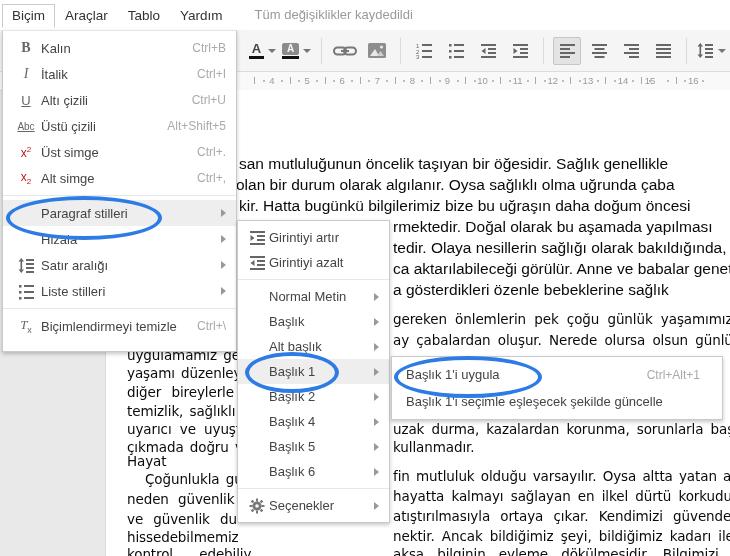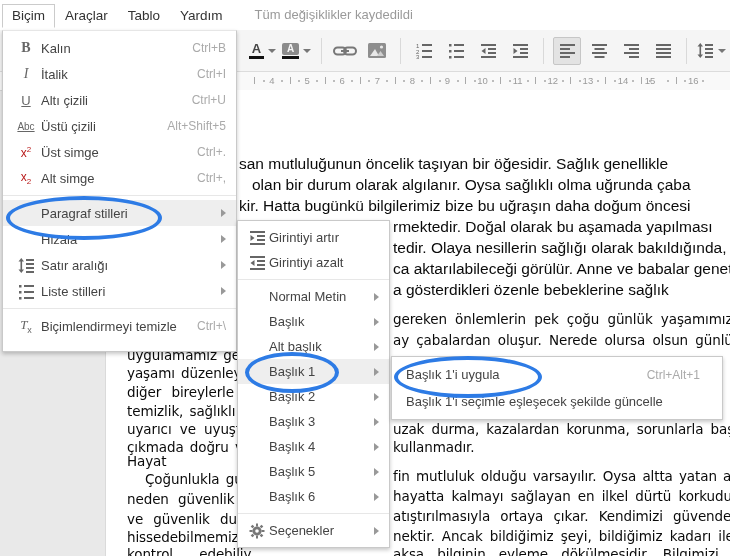--- a/index.html
+++ b/index.html
@@ -289,21 +289,21 @@
       <span class="rl-bar" style="left: 675.65px;"></span>
       <span class="rl-num" style="left: 693.2px;">16</span>
       <span class="rl-dot" style="left: 684.2px;"></span>
       <span class="rl-dot" style="left: 702.2px;"></span>
       <span class="rl-bar" style="left: 675.65px;"></span>
     </div>
 
   <div class="page"></div>
   <div class="doc-layer" id="doclayer">
       <span class="frag p1" style="left: 239px; top: 155px;">san mutluluğunun öncelik taşıyan bir öğesidir. Sağlık genellikle</span>
-      <span class="frag p1" style="left: 236px; top: 176px; margin-left: 16px;">olan bir durum olarak algılanır. Oysa sağlıklı olma uğrunda çaba</span>
+      <span class="frag p1" style="left: 236px; top: 176px;">olan bir durum olarak algılanır. Oysa sağlıklı olma uğrunda çaba</span>
       <span class="frag p1" style="left: 239px; top: 197px;">kir. Hatta bugünkü bilgilerimiz bize bu uğraşın daha doğum öncesi</span>
       <span class="frag p1" style="left: 393px; top: 218px;">rmektedir. Doğal olarak bu aşamada yapılması</span>
       <span class="frag p1" style="left: 393px; top: 239px;">tedir. Olaya nesillerin sağlığı olarak bakıldığında,</span>
       <span class="frag p1" style="left: 393px; top: 260px;">ca aktarılabileceği görülür. Anne ve babalar genetik</span>
       <span class="frag p1" style="left: 393px; top: 281px;">a gösterdikleri özenle bebeklerine sağlık</span>
       <span class="frag p2" style="left: 393px; top: 311px; word-spacing: 4px;">gereken önlemlerin pek çoğu günlük yaşamımızda</span>
       <span class="frag p2" style="left: 393px; top: 332px; word-spacing: 3px;">ay çabalardan oluşur. Nerede olursa olsun günlük</span>
       <span class="frag p2" style="left: 127px; top: 347px; word-spacing: 2px;">uygulamamız ge</span>
       <span class="frag p2" style="left: 127px; top: 365px; word-spacing: 2px;">yaşamı düzenley</span>
       <span class="frag p2" style="left: 127px; top: 384px; word-spacing: 6px;">diğer bireylerle</span>
@@ -463,25 +463,20 @@
         <span class="m-label">Başlık 1</span>
         <span class="m-sub"></span>
       </div>
       <div class="m-item">
         <span class="m-icon"></span>
         <span class="m-label">Başlık 2</span>
         <span class="m-sub"></span>
       </div>
       <div class="m-item">
         <span class="m-icon"></span>
-        <span class="m-label">Başlık 3</span>
-        <span class="m-sub"></span>
-      </div>
-      <div class="m-item">
-        <span class="m-icon"></span>
         <span class="m-label">Başlık 4</span>
         <span class="m-sub"></span>
       </div>
       <div class="m-item">
         <span class="m-icon"></span>
         <span class="m-label">Başlık 5</span>
         <span class="m-sub"></span>
       </div>
       <div class="m-item">
         <span class="m-icon"></span>

